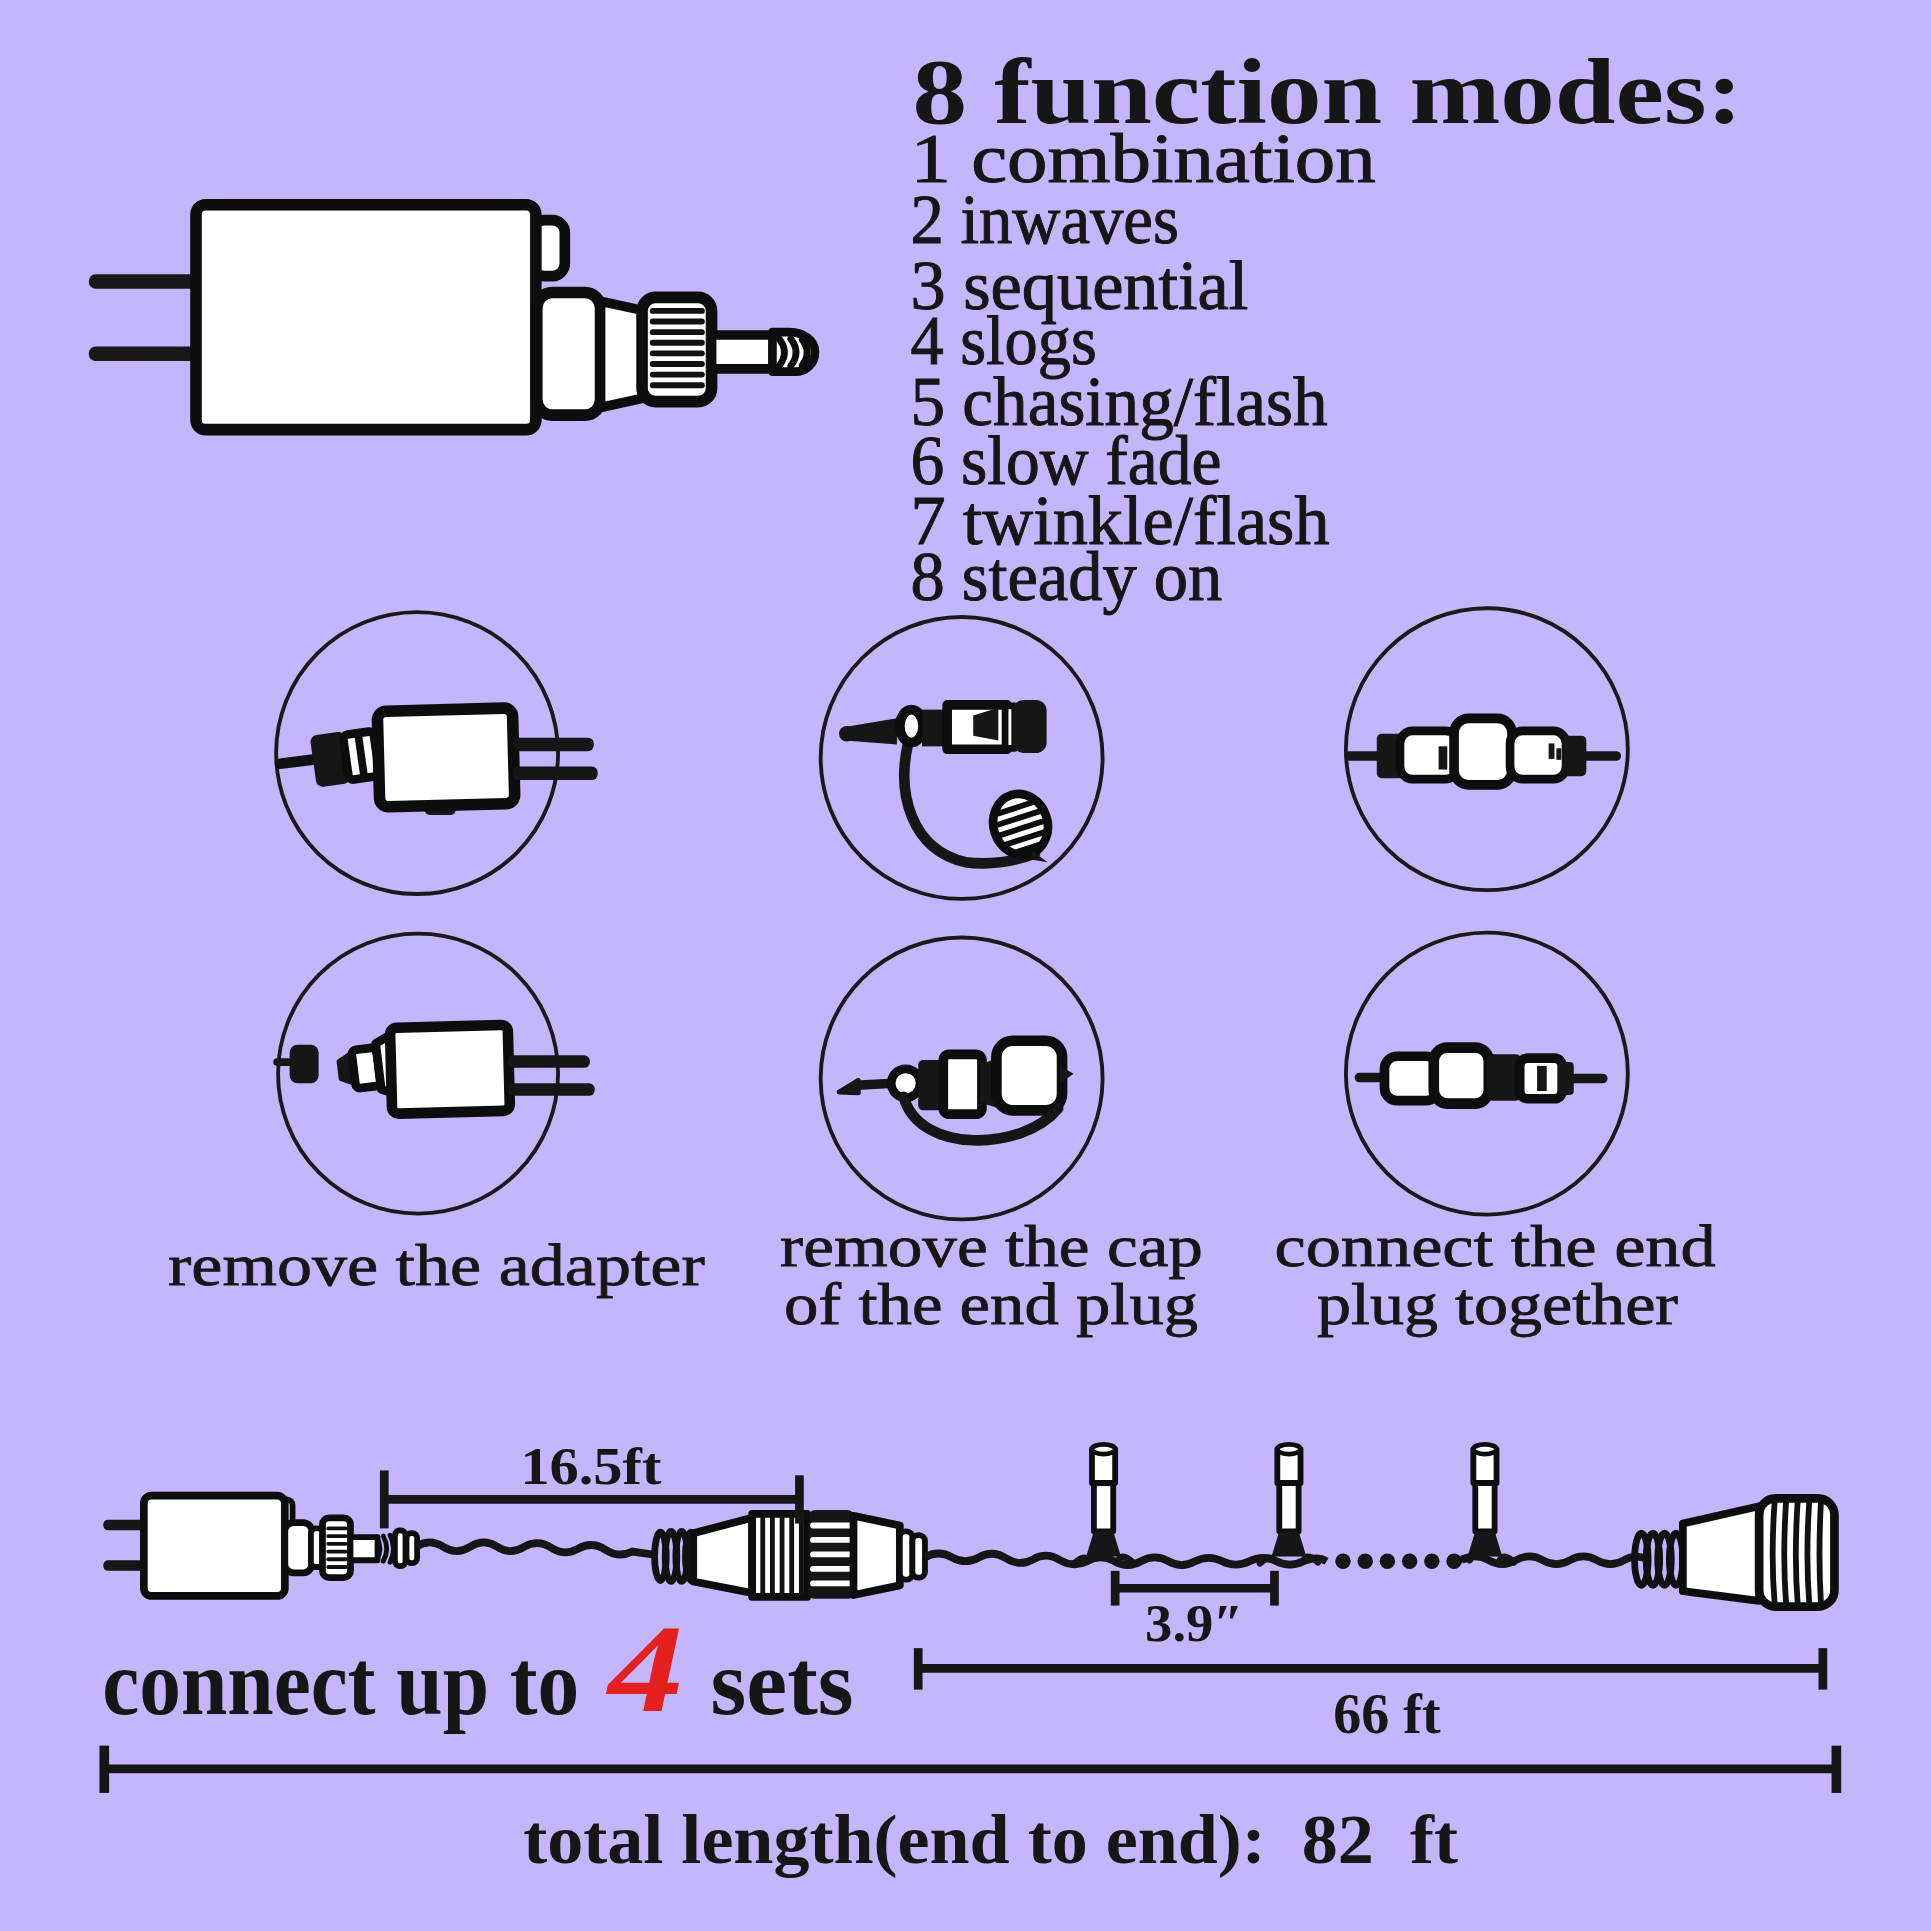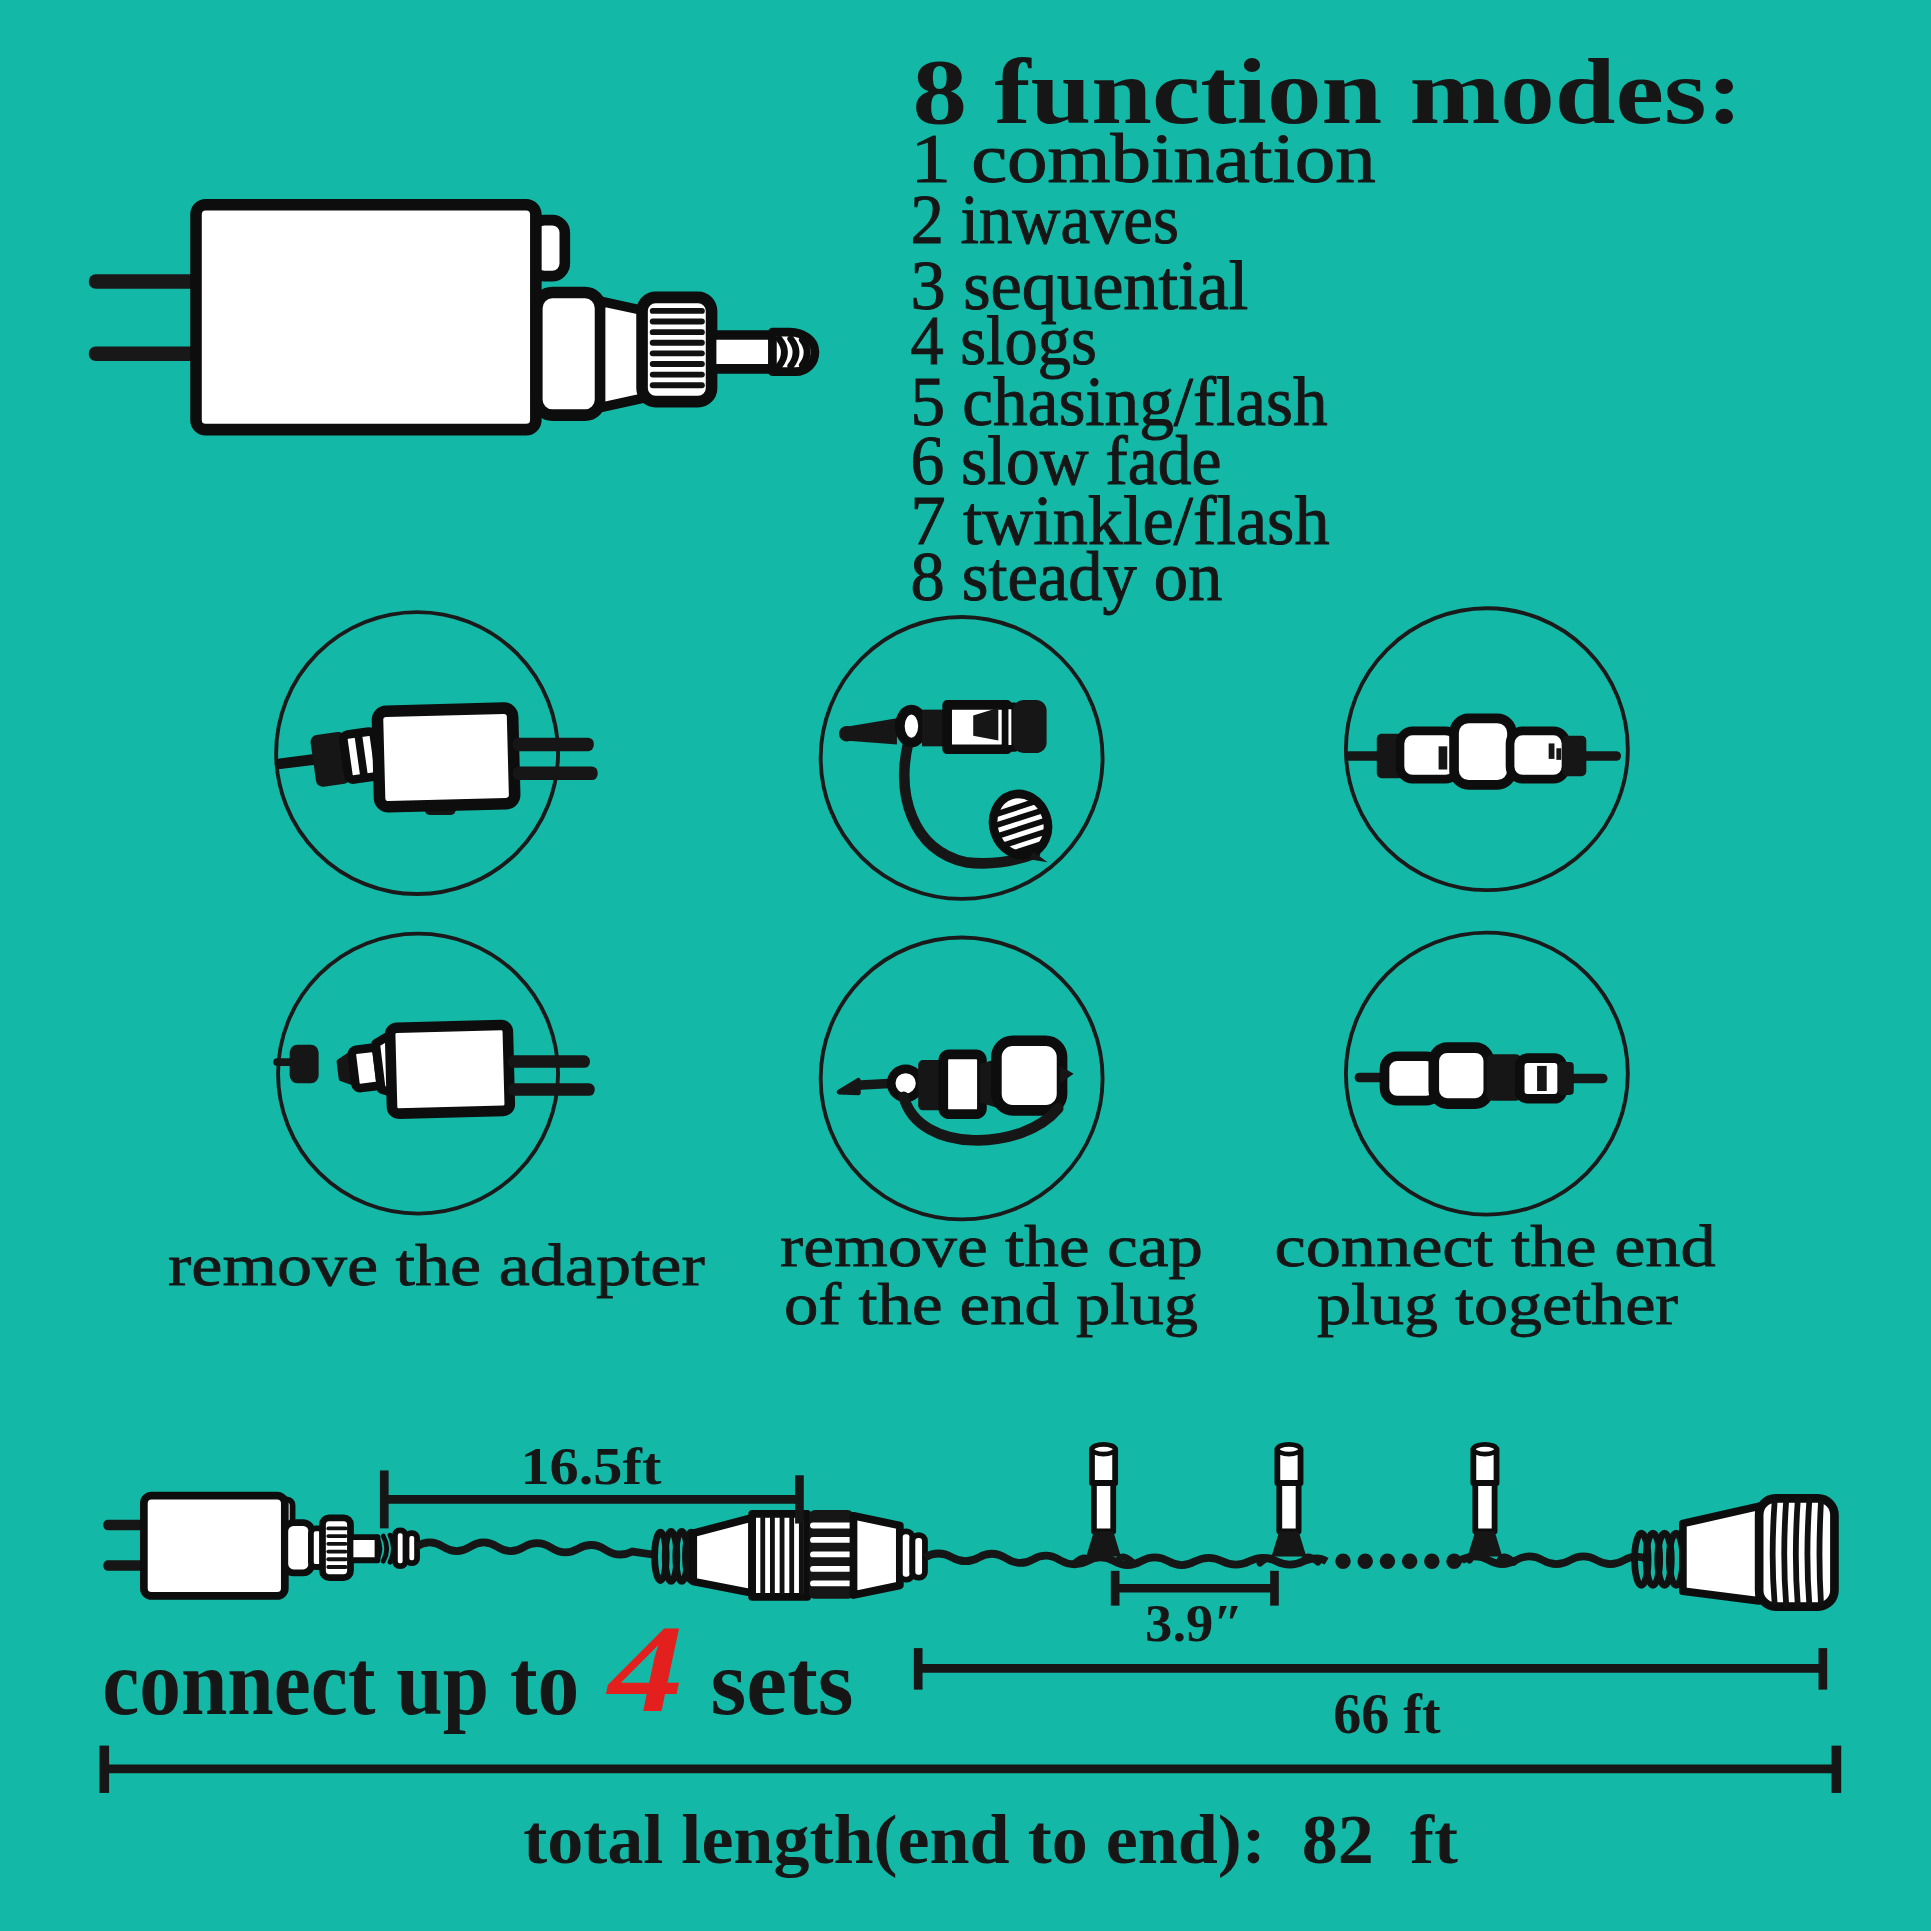--- a/index.html
+++ b/index.html
@@ -1,16 +1,16 @@
 <!DOCTYPE html>
 <html><head>
 <meta charset="utf-8">
 <style>
   html,body{margin:0;padding:0;background:#ffffff;}
-  #page{width:1931px;height:1931px;position:relative;background:#14b8a6;overflow:hidden;}
+  #page{width:1931px;height:1931px;position:relative;background:#c4b5fd;overflow:hidden;}
   svg{position:absolute;top:0;left:0;}
   text{font-family:"Liberation Serif", serif;fill:#161616;}
 </style>
 </head>
 <body>
 <div id="page">
 <svg width="1931" height="1931" viewBox="0 0 2000 2000">
 
   <g stroke-linejoin="round" stroke-linecap="round">
     <rect x="551" y="228" width="34" height="58" rx="13" fill="#fff" stroke="#0d0d0d" stroke-width="11"></rect>

